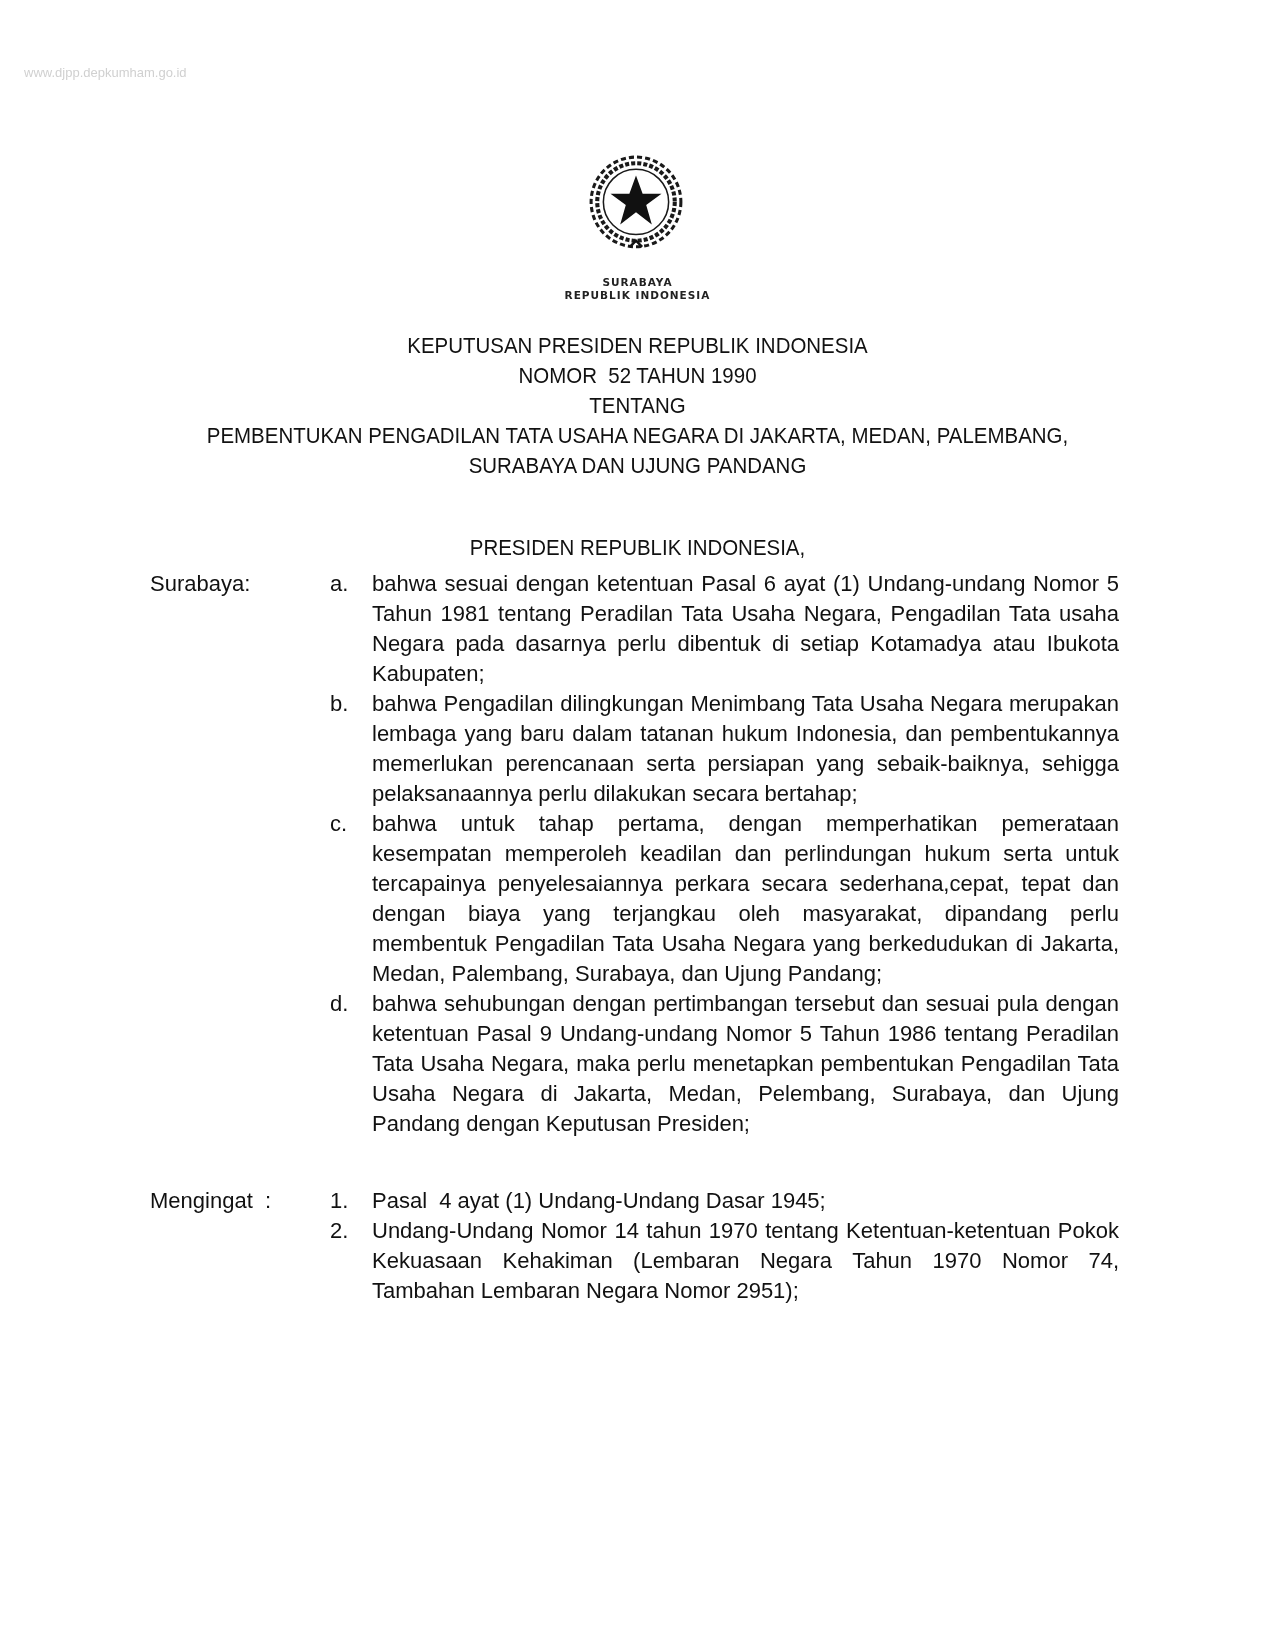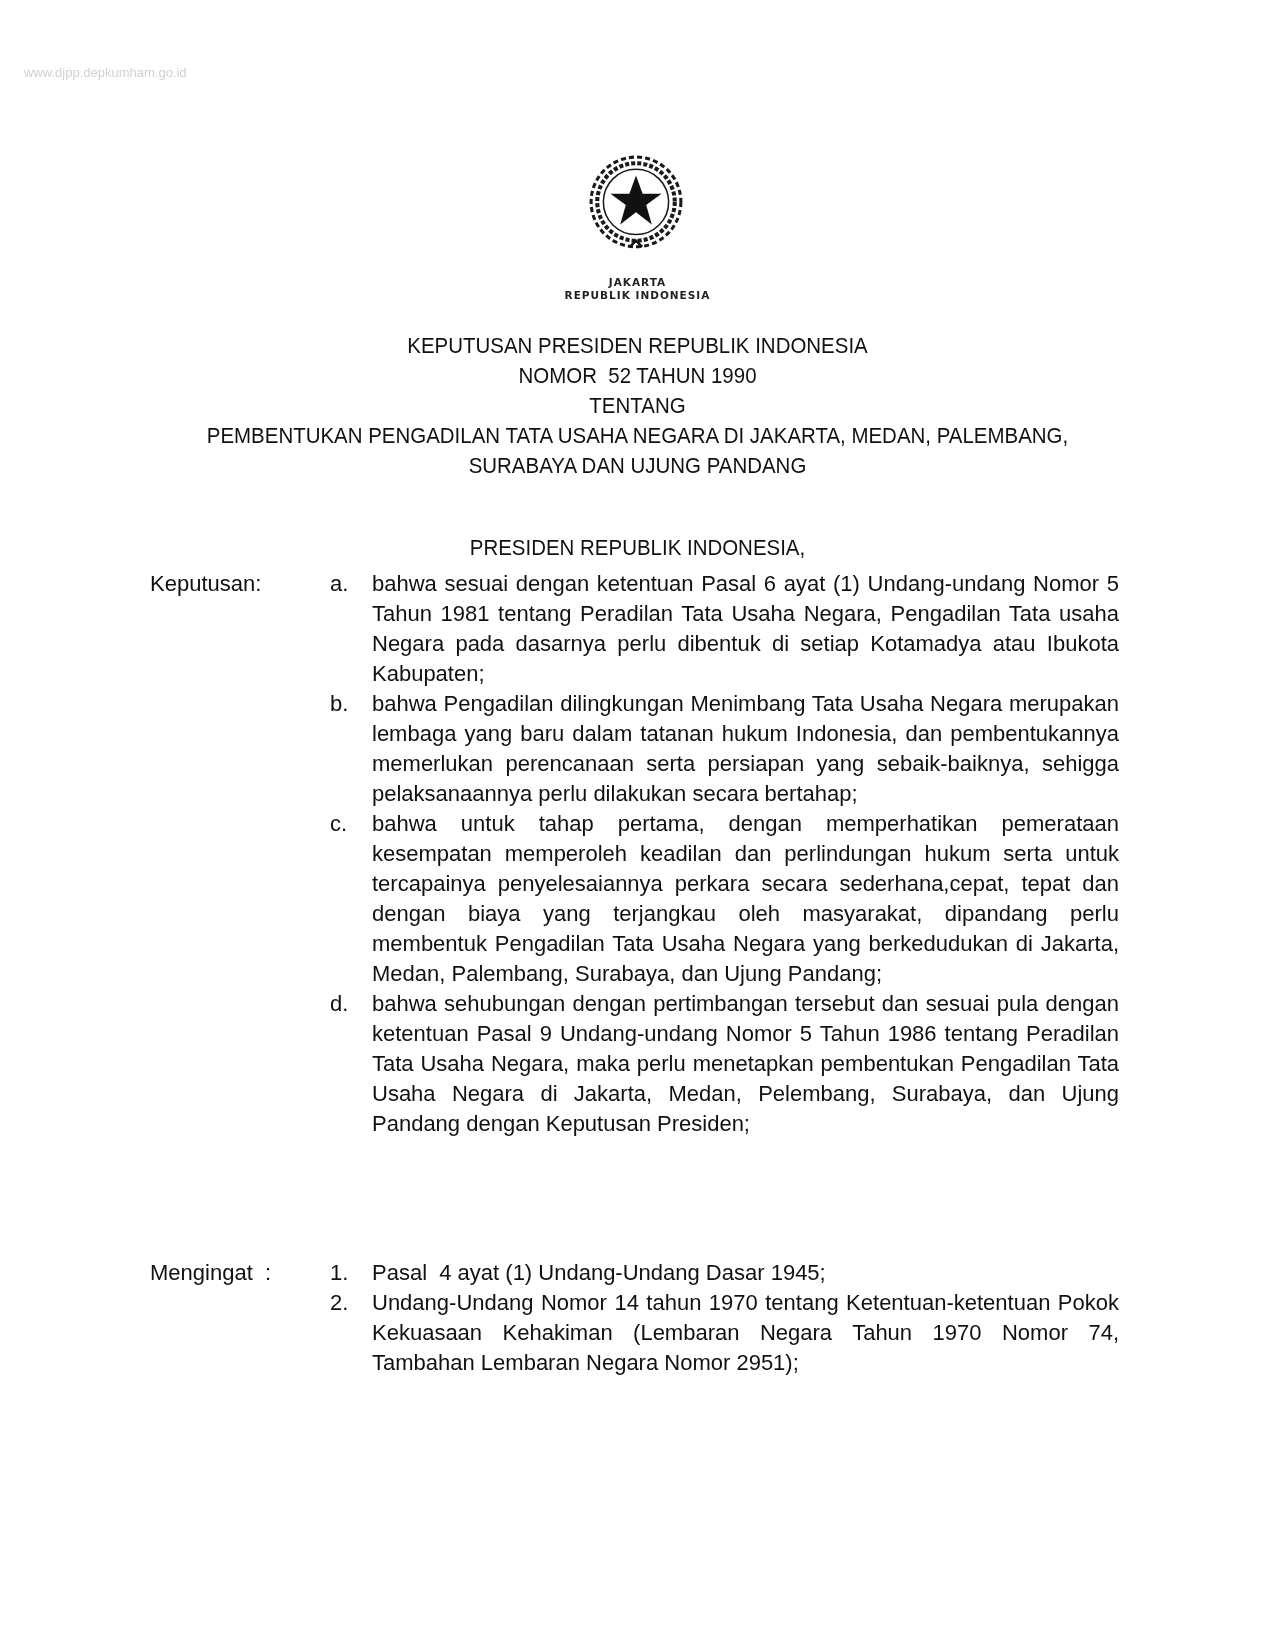--- a/index.html
+++ b/index.html
@@ -31,54 +31,54 @@
 
 <svg class="emblem" viewBox="0 0 100 100">
   <g fill="none" stroke="#1a1a1a">
     <circle cx="50" cy="48" r="44" stroke-width="3" stroke-dasharray="5 3"></circle>
     <circle cx="50" cy="48" r="38" stroke-width="4" stroke-dasharray="4 2"></circle>
     <circle cx="50" cy="48" r="32" stroke-width="1.5"></circle>
   </g>
   <polygon fill="#111" points="50,22 56.5,40 75,40 60,51 65.5,70 50,58 34.5,70 40,51 25,40 43.5,40"></polygon>
   <path d="M44 92 L50 86 L56 92" stroke="#111" stroke-width="2.5" fill="none"></path>
 </svg>
-<div class="emblem-label l1">JAKARTA</div>
+<div class="emblem-label l1">SURABAYA</div>
 <div class="emblem-label l2">REPUBLIK INDONESIA</div>
 
 <div class="title-block" style="top:331px;">
   <div>KEPUTUSAN PRESIDEN REPUBLIK INDONESIA</div>
   <div style="white-space:pre;">NOMOR  52 TAHUN 1990</div>
   <div>TENTANG</div>
   <div>PEMBENTUKAN PENGADILAN TATA USAHA NEGARA DI JAKARTA, MEDAN, PALEMBANG,</div>
   <div>SURABAYA DAN UJUNG PANDANG</div>
 </div>
 
 <div class="heading">PRESIDEN REPUBLIK INDONESIA,</div>
 
 <div class="section" style="top:569px;">
-  <div class="label">Keputusan:</div>
+  <div class="label">Surabaya:</div>
   <div class="item">
     <span class="marker">a.</span>
     <div class="text">bahwa sesuai dengan ketentuan Pasal 6 ayat (1) Undang-undang Nomor 5 Tahun 1981 tentang Peradilan Tata Usaha Negara, Pengadilan Tata usaha Negara pada dasarnya perlu dibentuk di setiap Kotamadya atau Ibukota Kabupaten;</div>
   </div>
   <div class="item">
     <span class="marker">b.</span>
     <div class="text">bahwa Pengadilan dilingkungan Menimbang Tata Usaha Negara merupakan lembaga yang baru dalam tatanan hukum Indonesia, dan pembentukannya memerlukan perencanaan serta persiapan yang sebaik-baiknya, sehigga pelaksanaannya perlu dilakukan secara bertahap;</div>
   </div>
   <div class="item">
     <span class="marker">c.</span>
     <div class="text">bahwa untuk tahap pertama, dengan memperhatikan pemerataan kesempatan memperoleh keadilan dan perlindungan hukum serta untuk tercapainya penyelesaiannya perkara secara sederhana,cepat, tepat dan dengan biaya yang terjangkau oleh masyarakat, dipandang perlu membentuk Pengadilan Tata Usaha Negara yang berkedudukan di Jakarta, Medan, Palembang, Surabaya, dan Ujung Pandang;</div>
   </div>
   <div class="item">
     <span class="marker">d.</span>
     <div class="text">bahwa sehubungan dengan pertimbangan tersebut dan sesuai pula dengan ketentuan Pasal 9 Undang-undang Nomor 5 Tahun 1986 tentang Peradilan Tata Usaha Negara, maka perlu menetapkan pembentukan Pengadilan Tata Usaha Negara di Jakarta, Medan, Pelembang, Surabaya, dan Ujung Pandang dengan Keputusan Presiden;</div>
   </div>
 </div>
 
-<div class="section" style="top:1258px;">
+<div class="section" style="top:1186px;">
   <div class="label" style="white-space:pre;">Mengingat  :</div>
   <div class="item">
     <span class="marker">1.</span>
     <div class="text" style="white-space:pre;">Pasal  4 ayat (1) Undang-Undang Dasar 1945;</div>
   </div>
   <div class="item">
     <span class="marker">2.</span>
     <div class="text">Undang-Undang Nomor 14 tahun 1970 tentang Ketentuan-ketentuan Pokok Kekuasaan Kehakiman (Lembaran Negara Tahun 1970 Nomor 74, Tambahan Lembaran Negara Nomor 2951);</div>
   </div>
 </div>

